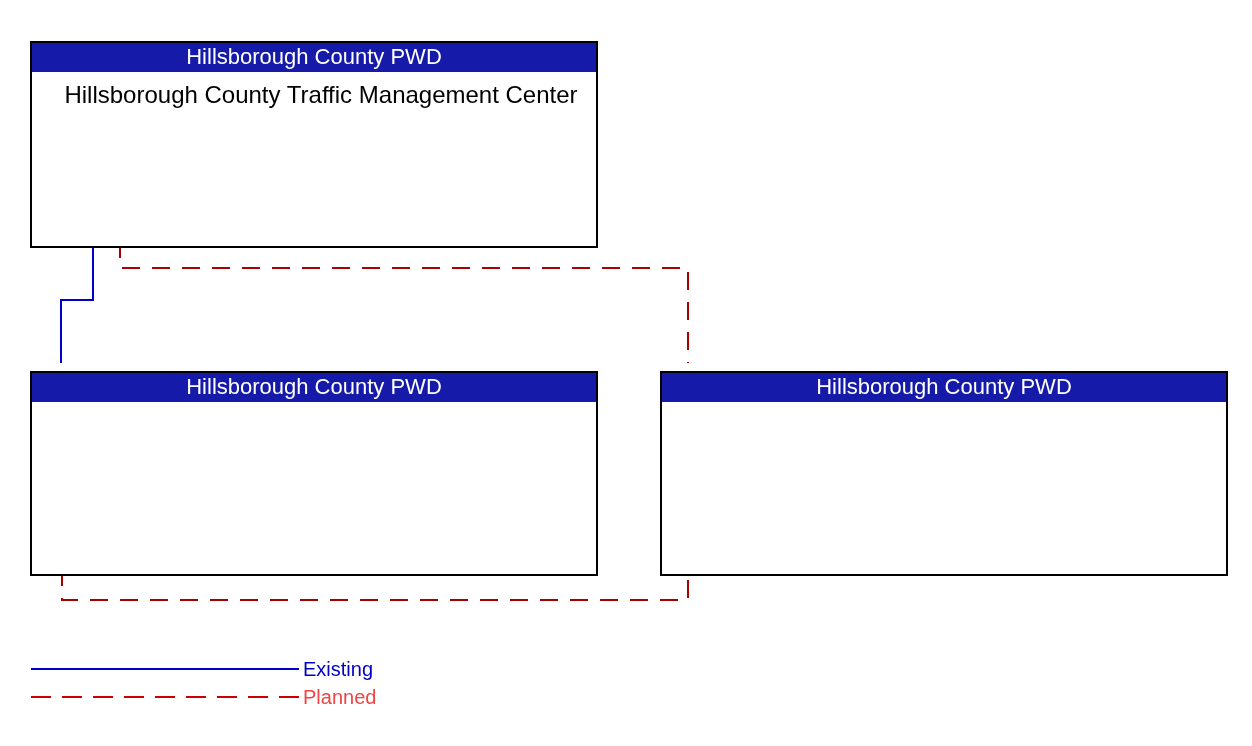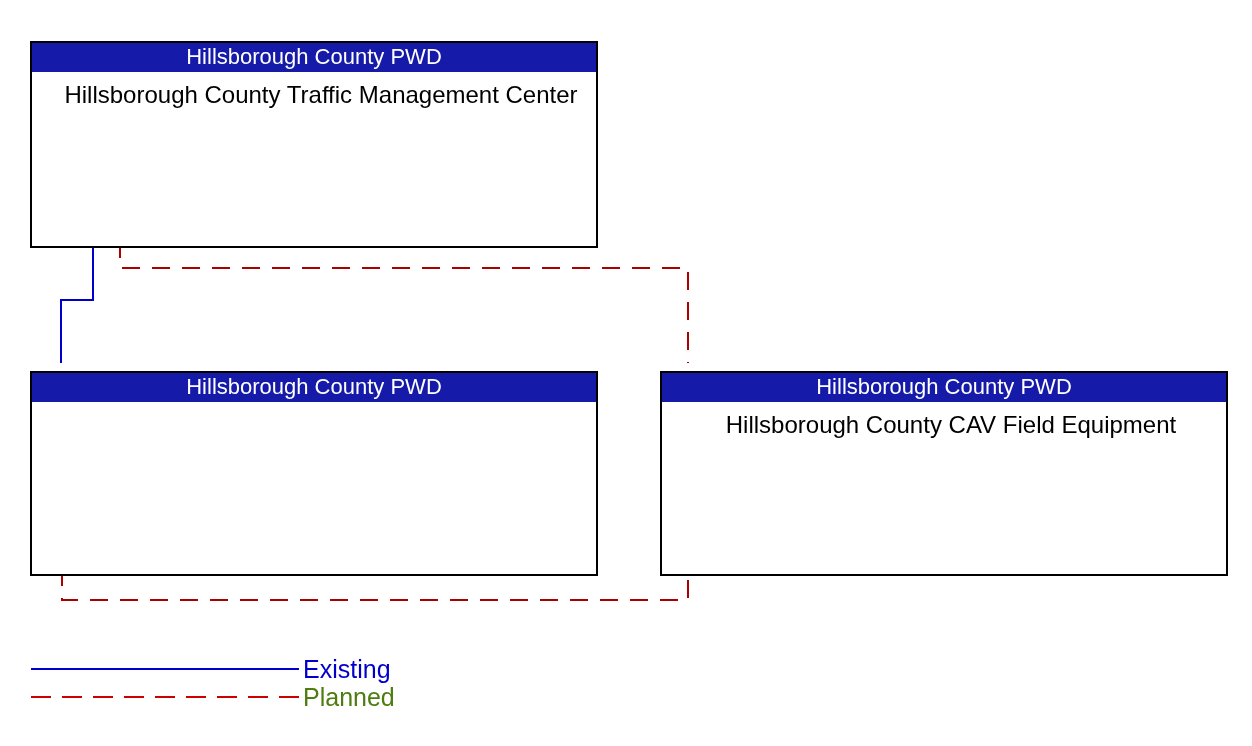--- a/index.html
+++ b/index.html
@@ -76,26 +76,26 @@
     position: absolute;
     left: 3px;
     top: 0;
     width: 268px;
     height: 28px;
   }
   .legend-label {
     position: absolute;
     left: 275px;
     top: 0;
-    font-size: 25px;
+    font-size: 20px;
     line-height: 28px;
     white-space: nowrap;
   }
   .legend-label.existing { color: #0000cc; }
-  .legend-label.planned  { color: #4d7c0f; }
+  .legend-label.planned  { color: #ef4444; }
 </style>
 </head>
 <body>
 
 <div id="canvas">
 
   <svg id="connectors" viewBox="0 0 1252 746" width="1252" height="746" xmlns="http://www.w3.org/2000/svg">
 
     <polyline points="93,240 93,300 61,300 61,363" fill="none" stroke="#0000cc" stroke-width="2"></polyline>
 
@@ -108,21 +108,20 @@
     <div class="node-header">Hillsborough County PWD</div>
     <div class="node-body">Hillsborough County Traffic Management Center</div>
   </div>
 
   <div class="node" id="node-field">
     <div class="node-header">Hillsborough County PWD</div>
   </div>
 
   <div class="node" id="node-cav-field">
     <div class="node-header">Hillsborough County PWD</div>
-    <div class="node-body">Hillsborough County CAV Field Equipment</div>
   </div>
 
   <div id="legend">
 
     <div class="legend-row">
       <div class="legend-line-wrap">
         <svg viewBox="0 0 268 28" width="268" height="28" xmlns="http://www.w3.org/2000/svg">
           <line x1="0" y1="14" x2="268" y2="14" stroke="#0000cc" stroke-width="2"></line>
         </svg>
       </div>

